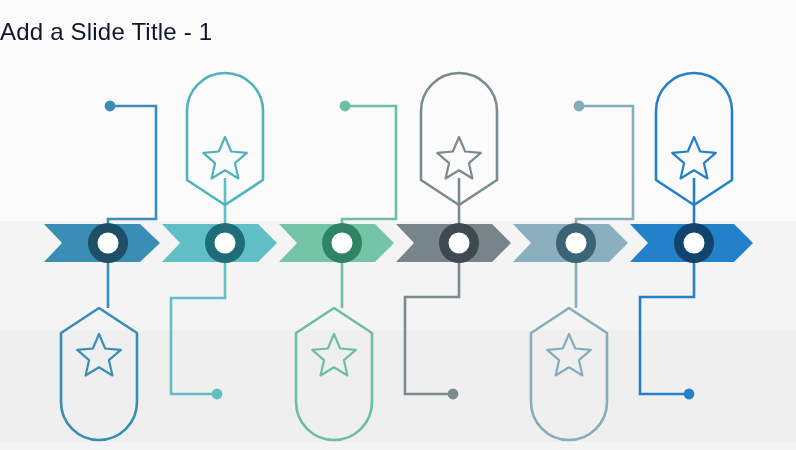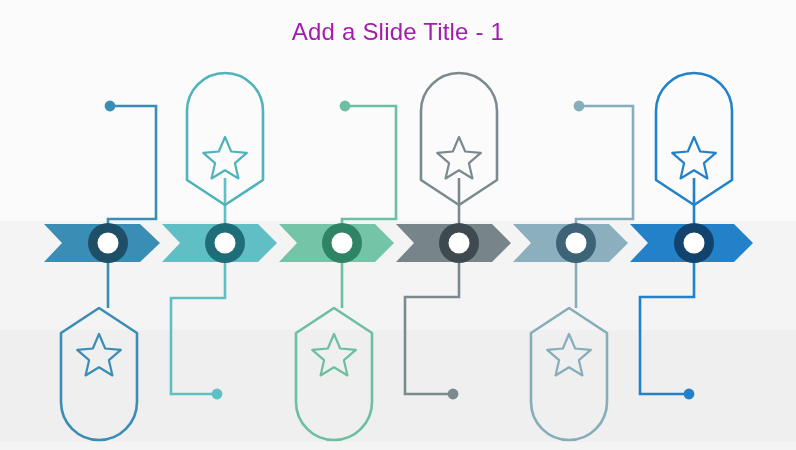--- a/index.html
+++ b/index.html
@@ -16,23 +16,23 @@
     overflow:hidden;
   }
   .bg-band{position:absolute;left:0;width:796px;}
   #band-top{top:0;height:221px;background:#fbfbfb;}
   #band-mid{top:221px;height:109px;background:#f4f4f4;}
   #band-low{top:330px;height:120px;background:#efefef;}
   #band-edge{top:442px;height:8px;background:#f4f4f4;}
 
   #title{
     position:absolute;left:0;top:16px;width:796px;
-    text-align:center;
+    text-align:left;
     font-size:24px;
-    color:#a21caf;
+    color:#0f172a;
     letter-spacing:0.2px;
     font-weight:400;
     line-height:32px;
   }
   #graphic{position:absolute;left:0;top:0;width:796px;height:450px;}
   svg{display:block;}
 </style>
 </head>
 <body>
 

